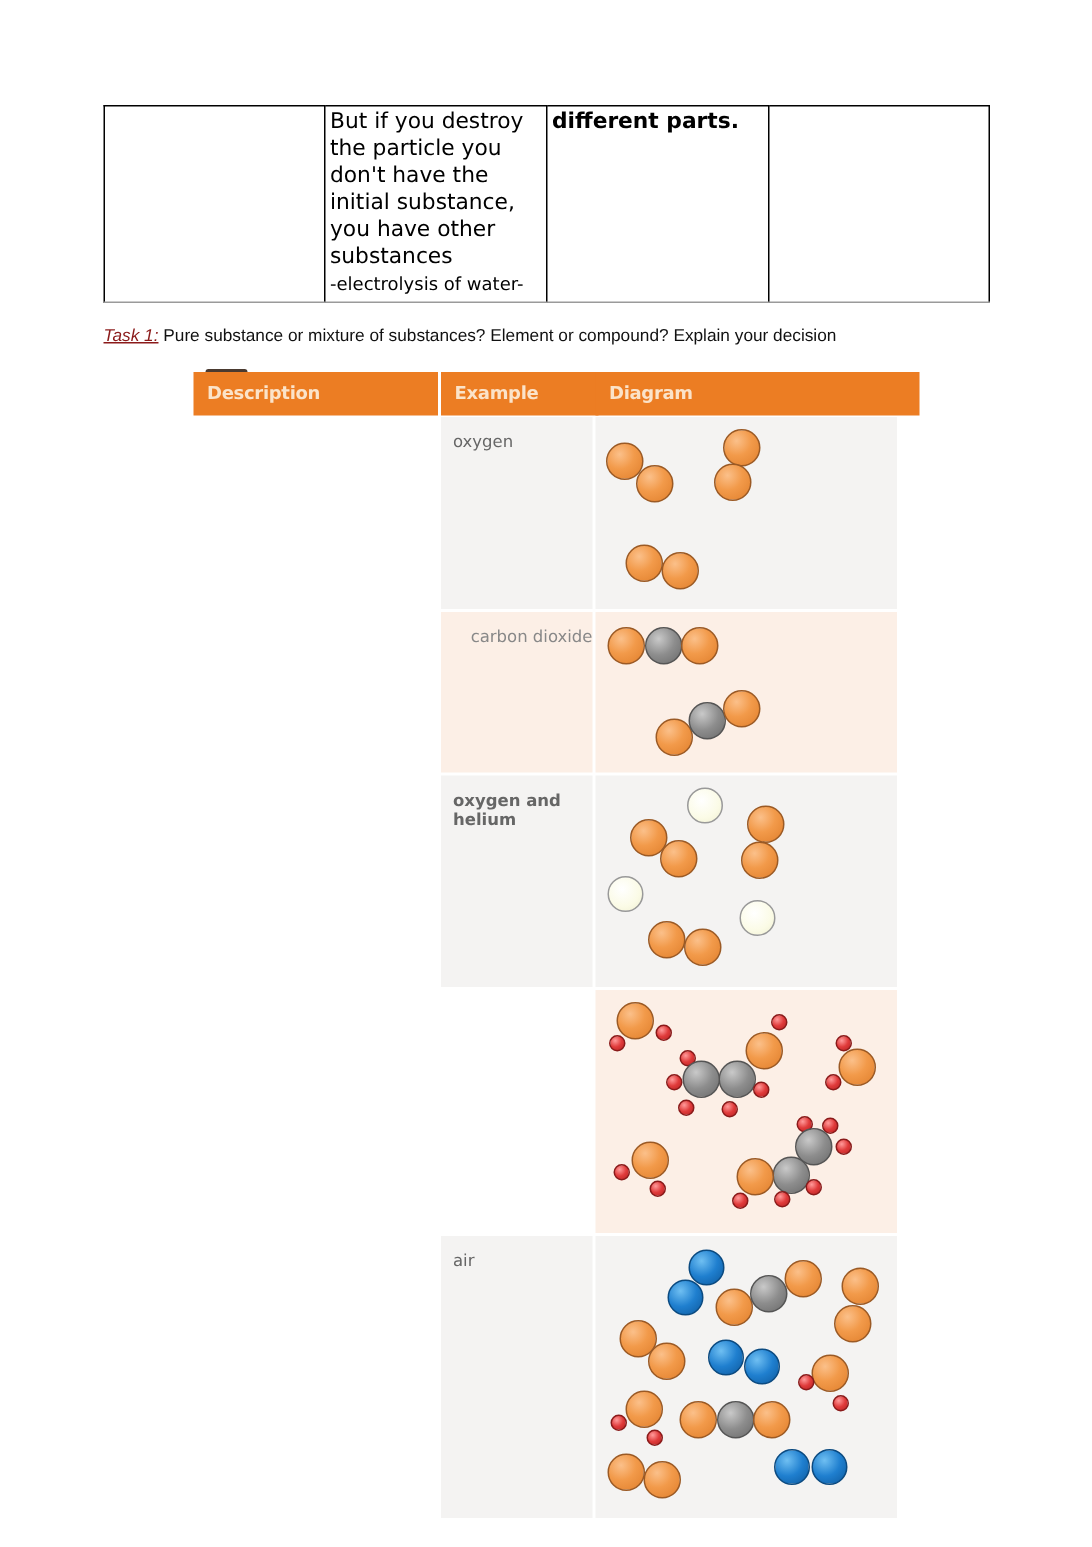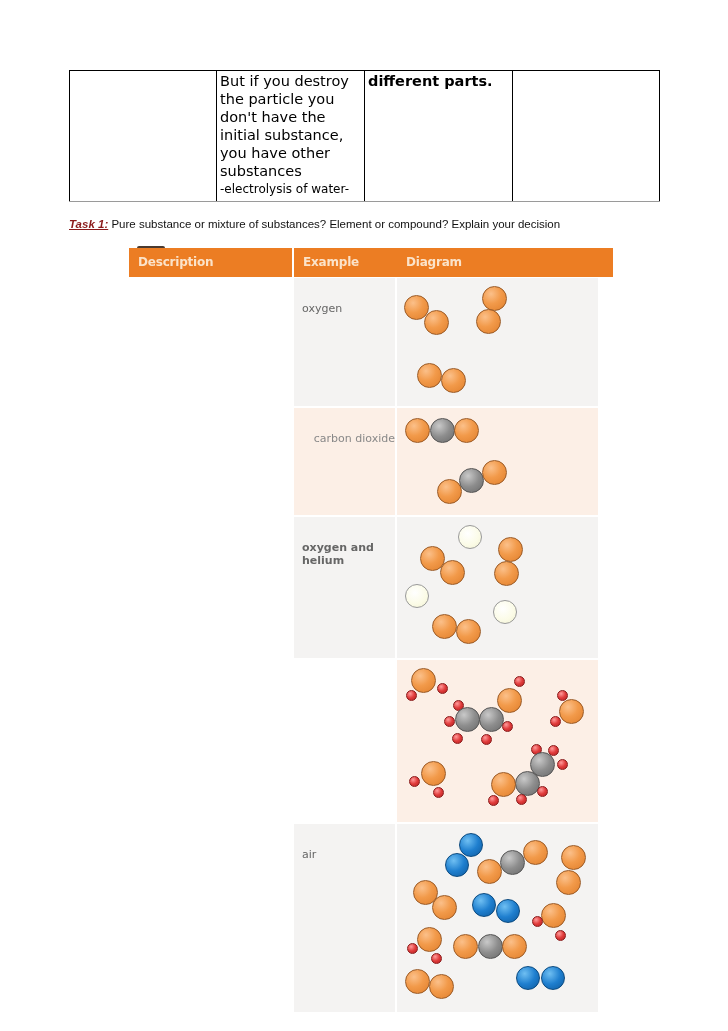--- a/index.html
+++ b/index.html
@@ -5,32 +5,32 @@
   html, body { margin:0; padding:0; background:#ffffff; }
   body { width:728px; height:1031px; position:relative; overflow:hidden; font-family:"DejaVu Sans", sans-serif; color:#000; }
 
   .top-table { position:absolute; left:69px; top:70px; width:590px; height:132px; border-collapse:collapse; table-layout:fixed; }
   .top-table td { border-left:1px solid #000; border-right:1px solid #000; border-top:1px solid #000; border-bottom:1px solid #9a9a9a; vertical-align:top; padding:1px 3px; font-size:14.5px; line-height:18px; }
   .top-table col.c1 { width:147px; } .top-table col.c2 { width:148px; } .top-table col.c3 { width:148px; } .top-table col.c4 { width:147px; }
   .small-note { font-size:12px; line-height:18px; }
   .bold { font-weight:bold; }
 
   .task { position:absolute; left:69px; top:218px; font-family:"Liberation Sans", sans-serif; font-size:11.5px; color:#111; white-space:nowrap; }
-  .task .label { color:#8b1a1a; font-weight:bold; font-style:italic; text-decoration:underline;margin-top:11px; }
+  .task .label { color:#8b1a1a; font-weight:normal; font-style:italic; text-decoration:underline;margin-top:11px; }
 
   .tab-mark { position:absolute; left:137px; top:246px; width:28px; height:3px; background:#4a3a30; border-radius:2px 2px 0 0; }
 
   .mat-table { position:absolute; left:129px; top:248px; width:469px; }
   .hdr { position:absolute; top:0; height:29px; background:#ec7d23; color:#fbe3c9; font-weight:bold; font-size:12px; line-height:29px; padding-left:9px; box-sizing:border-box; font-family:"DejaVu Sans", sans-serif; letter-spacing:-0.2px; }
   .hdr.h1 { left:0; width:163px; }
   .hdr.h2 { left:165px; width:105px; }
   .hdr.h3 { left:268px; width:216px; }
 
   .row { position:absolute; left:0; width:469px; }
-  .cell-ex { position:absolute; left:165px; width:101px; top:0; bottom:0; box-sizing:border-box; padding:24px 0 0 8px; font-size:11px; line-height:13px; color:#666; font-family:"DejaVu Sans", sans-serif; }
+  .cell-ex { position:absolute; left:165px; width:101px; top:0; bottom:0; box-sizing:border-box; padding:10px 0 0 8px; font-size:11px; line-height:13px; color:#666; font-family:"DejaVu Sans", sans-serif; }
   .cell-dg { position:absolute; left:268px; width:201px; top:0; bottom:0; }
   .row.gray .cell-ex, .row.gray .cell-dg { background:#f4f3f2; }
   .row.peach .cell-ex, .row.peach .cell-dg { background:#fcefe6; }
 
   .atom { position:absolute; border-radius:50%; box-sizing:border-box; }
   .o { background:radial-gradient(circle at 35% 30%, #fbc08a 0%, #f29a4a 45%, #e07f2c 100%); border:1px solid #9b5a25; }
   .c { background:radial-gradient(circle at 35% 30%, #c9c9c9 0%, #8d8d8d 50%, #6a6a6a 100%); border:1px solid #555; }
   .he { background:radial-gradient(circle at 40% 35%, #ffffff 0%, #fbfbe6 60%, #efefd0 100%); border:1px solid #999; }
   .h { background:radial-gradient(circle at 35% 30%, #ff9a9a 0%, #e03b3b 50%, #b52222 100%); border:1px solid #8a1a1a; }
   .n { background:radial-gradient(circle at 35% 30%, #6fbff2 0%, #1f7fcf 50%, #0e5a9e 100%); border:1px solid #0b4a80; }

